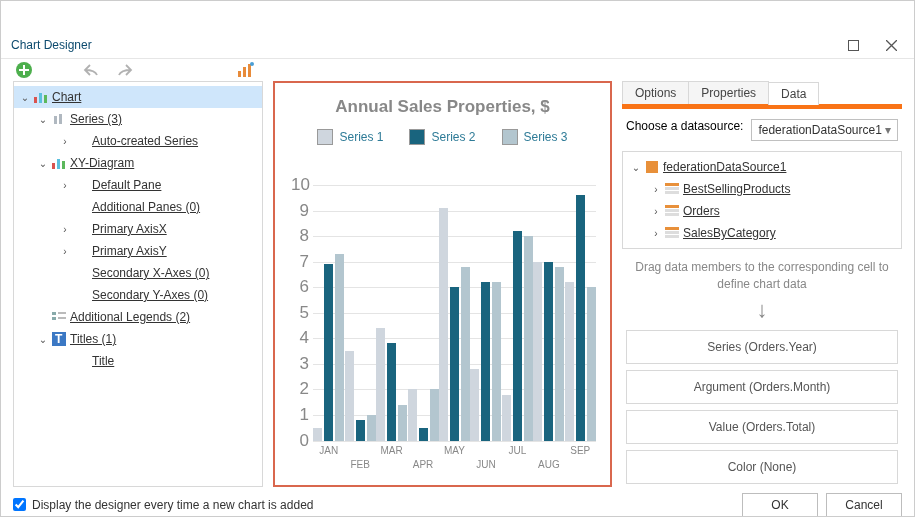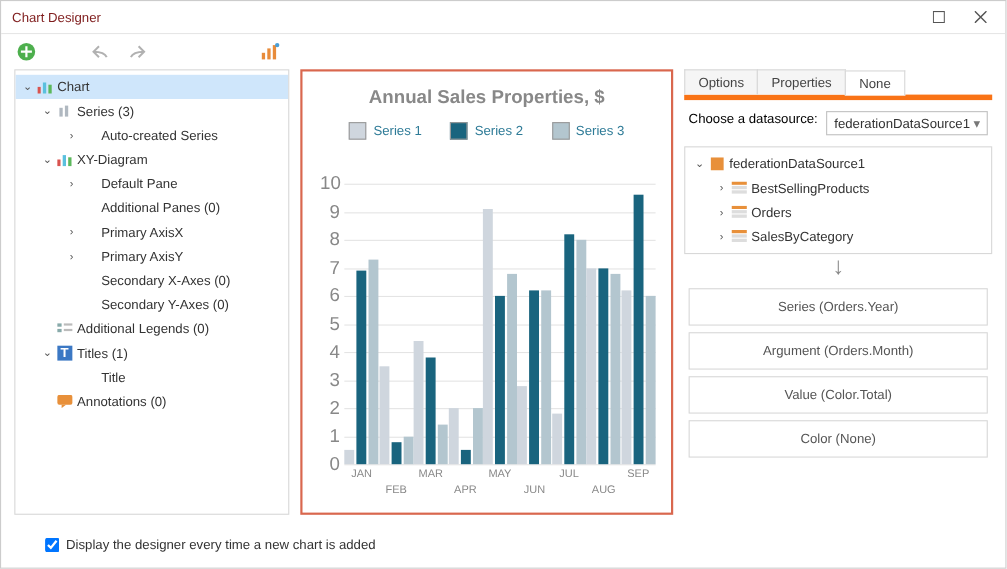--- a/index.html
+++ b/index.html
@@ -1,48 +1,48 @@
 <!DOCTYPE html>
 <html><head>
 <meta charset="utf-8">
 <style>
 * { box-sizing: border-box; margin: 0; padding: 0; font-family: "Segoe UI", Tahoma, sans-serif; font-size: 12px; }
 body { width: 915px; height: 517px; background: #fff; border: 1px solid #ccc; display: flex; flex-direction: column; overflow: hidden; }
-.titlebar { height: 30px; display: flex; align-items: center; justify-content: space-between; padding: 0 6px 0 10px; border-bottom: 1px solid #e6e6e6; color: #7f1d1d; }
+.titlebar { height: 30px; display: flex; align-items: center; justify-content: space-between; padding: 0 6px 0 10px; border-bottom: 1px solid #e6e6e6; color: #0c4a6e; margin-top: 31px; }
 .titlebar .wbtns { display: flex; gap: 4px; }
 .wbtn { width: 34px; height: 26px; display: flex; align-items: center; justify-content: center; cursor: pointer; }
 .toolbar { height: 32px; display: flex; align-items: center; gap: 10px; padding: 0 12px; }
 .tbtn { width: 22px; height: 22px; display: flex; align-items: center; justify-content: center; cursor: pointer; }
 .content { flex: 1; display: flex; gap: 10px; padding: 0 12px 6px 12px; }
 .left { width: 250px; border: 1px solid #d8d8d8; overflow: auto; padding: 4px 0; }
 .tree ul { list-style: none; }
 .tree li { white-space: nowrap; }
 .tree .row { display: flex; align-items: center; height: 22px; padding-left: 4px; color: #333; cursor: default; }
 .tree .row.sel { background: #cfe6fb; }
 .tree .tw { width: 14px; text-align: center; color: #555; cursor: pointer; font-size: 10px; }
 .tree .ic { width: 18px; display: flex; align-items: center; justify-content: center; }
-.tree .lbl { padding-left: 2px; }
+.tree .lbl { padding-left: 2px; text-decoration: underline; }
 .tree ul ul .row { padding-left: 22px; }
 .tree ul ul ul .row { padding-left: 44px; }
 .preview { flex: 1; border: 2px solid #d9674e; min-width: 330px; position: relative; }
 .right { width: 280px; display: flex; flex-direction: column; }
 .tabs { display: flex; border-bottom: 5px solid #f97316; }
 .tab { padding: 4px 12px; border: 1px solid #d8d8d8; border-bottom: none; background: #f5f5f5; cursor: pointer; margin-right: -1px; color: #444; }
 .tab.active { background: #fff; position: relative; top: 1px; }
 .ds-row { display: flex; align-items: flex-start; gap: 8px; padding: 10px 4px; }
 .ds-combo { flex: 1; border: 1px solid #c0c0c0; height: 22px; display: flex; align-items: center; justify-content: space-between; padding: 0 6px; cursor: pointer; color: #333; }
 .ds-tree { border: 1px solid #d8d8d8; padding: 4px 0; }
 .ds-tree .row { padding-left: 6px; }
 .ds-tree ul ul .row { padding-left: 26px; }
 .ds-tree .row.sel2 { background: #e8e8e8; }
 .hint { color: #888; text-align: center; padding: 10px 10px 6px; line-height: 1.4; }
 .arrow-down { text-align: center; color: #888; font-size: 22px; line-height: 1; padding-bottom: 6px; }
 .bind-cell { border: 1px solid #d8d8d8; height: 34px; display: flex; align-items: center; justify-content: center; margin: 3px 4px; color: #555; cursor: pointer; }
 .footer { height: 42px; display: flex; align-items: center; justify-content: space-between; padding: 0 12px; }
-.footer .chk { display: flex; align-items: center; gap: 6px; color: #333; margin-left: 28px; }
+.footer .chk { display: flex; align-items: center; gap: 6px; color: #333; }
 .footer .btns { display: flex; gap: 8px; }
 .button { border: 1px solid #bdbdbd; background: #fff; width: 76px; height: 24px; display: flex; align-items: center; justify-content: center; cursor: pointer; color: #333; }
 
 
 .chart-title { text-align: center; color: #888; font-size: 17px; font-weight: 600; padding: 14px 0 12px; }
 .legend { display: flex; justify-content: center; gap: 26px; margin-bottom: 10px; }
 .legend .item { display: flex; align-items: center; gap: 6px; color: #2e7b97; }
 .legend .sw { width: 16px; height: 16px; border: 1px solid #999; }
 .plot { position: absolute; left: 38px; right: 14px; top: 102px; bottom: 44px; }
 .grid-line { position: absolute; left: 0; right: 0; border-top: 1px solid #e4e4e4; }
@@ -203,21 +203,21 @@
               <div class="row">
                 <span class="tw"></span>
                 <span class="ic">
                   <svg width="14" height="12">
                     <rect x="0" y="1" width="4" height="3" fill="#8aa"></rect>
                     <rect x="0" y="6" width="4" height="3" fill="#8aa"></rect>
                     <rect x="6" y="1" width="8" height="2" fill="#bbb"></rect>
                     <rect x="6" y="6" width="8" height="2" fill="#bbb"></rect>
                   </svg>
                 </span>
-                <span class="lbl">Additional Legends (0)</span>
+                <span class="lbl">Additional Legends (2)</span>
               </div>
             </li>
           <li>
             <div class="row">
                 <span class="tw">⌄</span>
                 <span class="ic">
                   <svg width="14" height="14">
                     <rect width="14" height="14" fill="#3b78c4"></rect>
                     <text x="3" y="11" fill="#fff" font-size="11" font-weight="bold">T</text>
                   </svg>
@@ -227,32 +227,20 @@
             <ul>
                 <li>
                   <div class="row">
                     <span class="tw"></span>
                     <span class="ic"></span>
                     <span class="lbl">Title</span>
                   </div>
                 </li>
               </ul>
           </li>
-          <li>
-              <div class="row">
-                <span class="tw"></span>
-                <span class="ic">
-                  <svg width="14" height="12">
-                    <rect width="14" height="9" rx="2" fill="#e8903a"></rect>
-                    <path d="M4 9 L4 12 L8 9 Z" fill="#e8903a"></path>
-                  </svg>
-                </span>
-                <span class="lbl">Annotations (0)</span>
-              </div>
-            </li>
         </ul>
       </li>
     </ul>
   </div>
 
   <div class="preview">
     <div class="chart-title">Annual Sales Properties, $</div>
     <div class="legend" id="legend">
         <div class="item">
           <span class="sw" style="background:#cfd6de"></span>
@@ -330,21 +318,21 @@
         <div class="cat" style="left: 72.2222%;">JUL</div>
         <div class="cat row2" style="left: 83.3333%;">AUG</div>
         <div class="cat" style="left: 94.4444%;">SEP</div>
       </div>
   </div>
 
   <div class="right">
     <div class="tabs">
       <div class="tab">Options</div>
       <div class="tab">Properties</div>
-      <div class="tab active">None</div>
+      <div class="tab active">Data</div>
     </div>
     <div class="ds-row">
       <span>Choose a datasource:</span>
       <div class="ds-combo">
         <span>federationDataSource1</span>
         <span style="color:#777">▾</span>
       </div>
     </div>
     <div class="ds-tree tree">
       <ul>
@@ -395,26 +383,31 @@
                       <rect y="8" width="14" height="3" fill="#ddd"></rect>
                     </svg>
                   </span>
                   <span class="lbl">SalesByCategory</span>
                 </div>
               </li>
             </ul>
         </li>
       </ul>
     </div>
+    <div class="hint">Drag data members to the corresponding cell to define chart data</div>
     <div class="arrow-down">↓</div>
     <div class="bind-cell">Series (Orders.Year)</div>
     <div class="bind-cell">Argument (Orders.Month)</div>
-    <div class="bind-cell">Value (Color.Total)</div>
+    <div class="bind-cell">Value (Orders.Total)</div>
     <div class="bind-cell">Color (None)</div>
   </div>
 </div>
 
 <div class="footer">
   <label class="chk">
     <input type="checkbox" checked="" style="">
     <span>Display the designer every time a new chart is added</span>
   </label>
+  <div class="btns">
+    <div class="button">OK</div>
+    <div class="button">Cancel</div>
+  </div>
 </div>
 
 </body></html>

